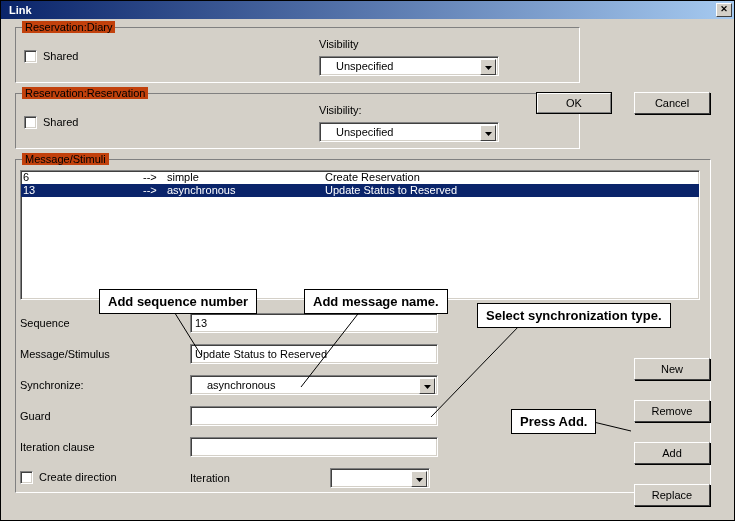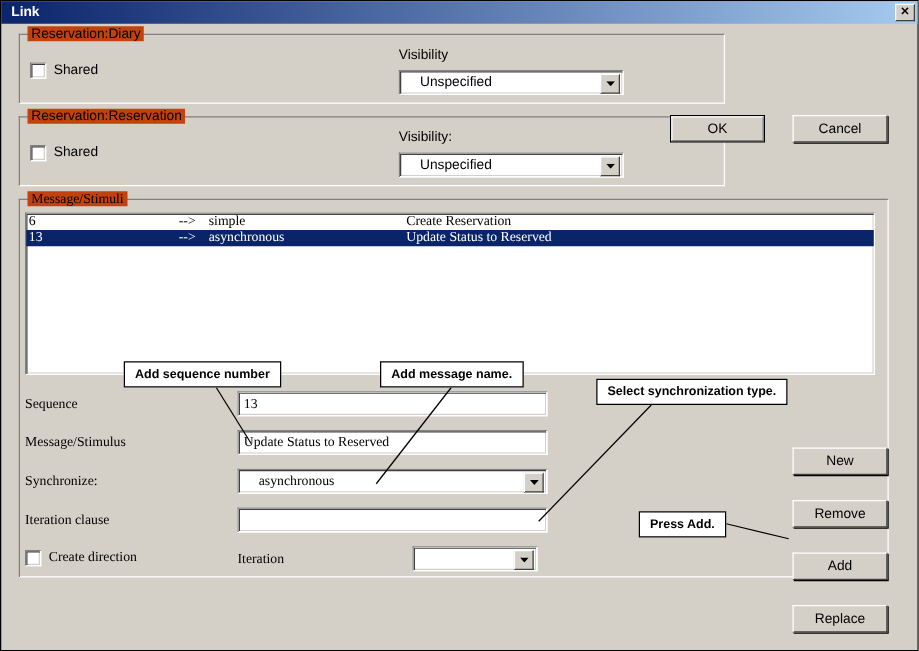--- a/index.html
+++ b/index.html
@@ -179,21 +179,21 @@
 .list-row.selected { background: #0a246a; color: #fff; }
 .col-seq { width: 120px; }
 .col-arrow { width: 24px; }
 .col-sync { width: 158px; }
 .col-msg { flex: 1; }
 .callout {
   position: absolute;
   background: #fff;
   border: 1px solid #000;
   padding: 4px 8px;
-  font-size: 10px;
+  font-size: 13px;
   font-weight: bold;
   z-index: 10;
 }
 .form-rows {
   width: 680px;
   margin-left: -4px;
 }
 .form-row {
   display: flex;
   align-items: center;
@@ -290,21 +290,21 @@
       </div>
     </div>
 
     <div class="right-btns">
       <div class="btn default-btn">
           <span class="inner">OK</span>
         </div>
       <div class="btn">Cancel</div>
     </div>
 
-    <div class="groupbox message-group" style="width:696px;padding-bottom:4px;font-family:Liberation Serif, serif;">
+    <div class="groupbox message-group" style="width:696px;padding-bottom:4px;">
       <span class="gb-legend">Message/Stimuli</span>
 
       <div class="listbox">
         <div class="list-row">
           <span class="col-seq">6</span>
           <span class="col-arrow">--&gt;</span>
           <span class="col-sync">simple</span>
           <span class="col-msg">Create Reservation</span>
         </div>
         <div class="list-row selected">
@@ -327,20 +327,24 @@
         <div class="form-row">
           <span class="form-label">Synchronize:</span>
           <div class="select sync-sel">
             <span>asynchronous</span>
             <span class="drop-btn">
               <svg viewBox="0 0 7 4">
                   <polygon points="0,0 7,0 3.5,4" fill="#000"></polygon>
                 </svg>
             </span>
           </div>
+        </div>
+        <div class="form-row">
+          <span class="form-label">Guard</span>
+          <div class="textfield"></div>
         </div>
         <div class="form-row">
           <span class="form-label">Iteration clause</span>
           <div class="textfield"></div>
         </div>
         <div class="last-row">
           <div class="checkbox-line" style="width:170px;">
             <span class="chk"></span>
             <span>Create direction</span>
           </div>

